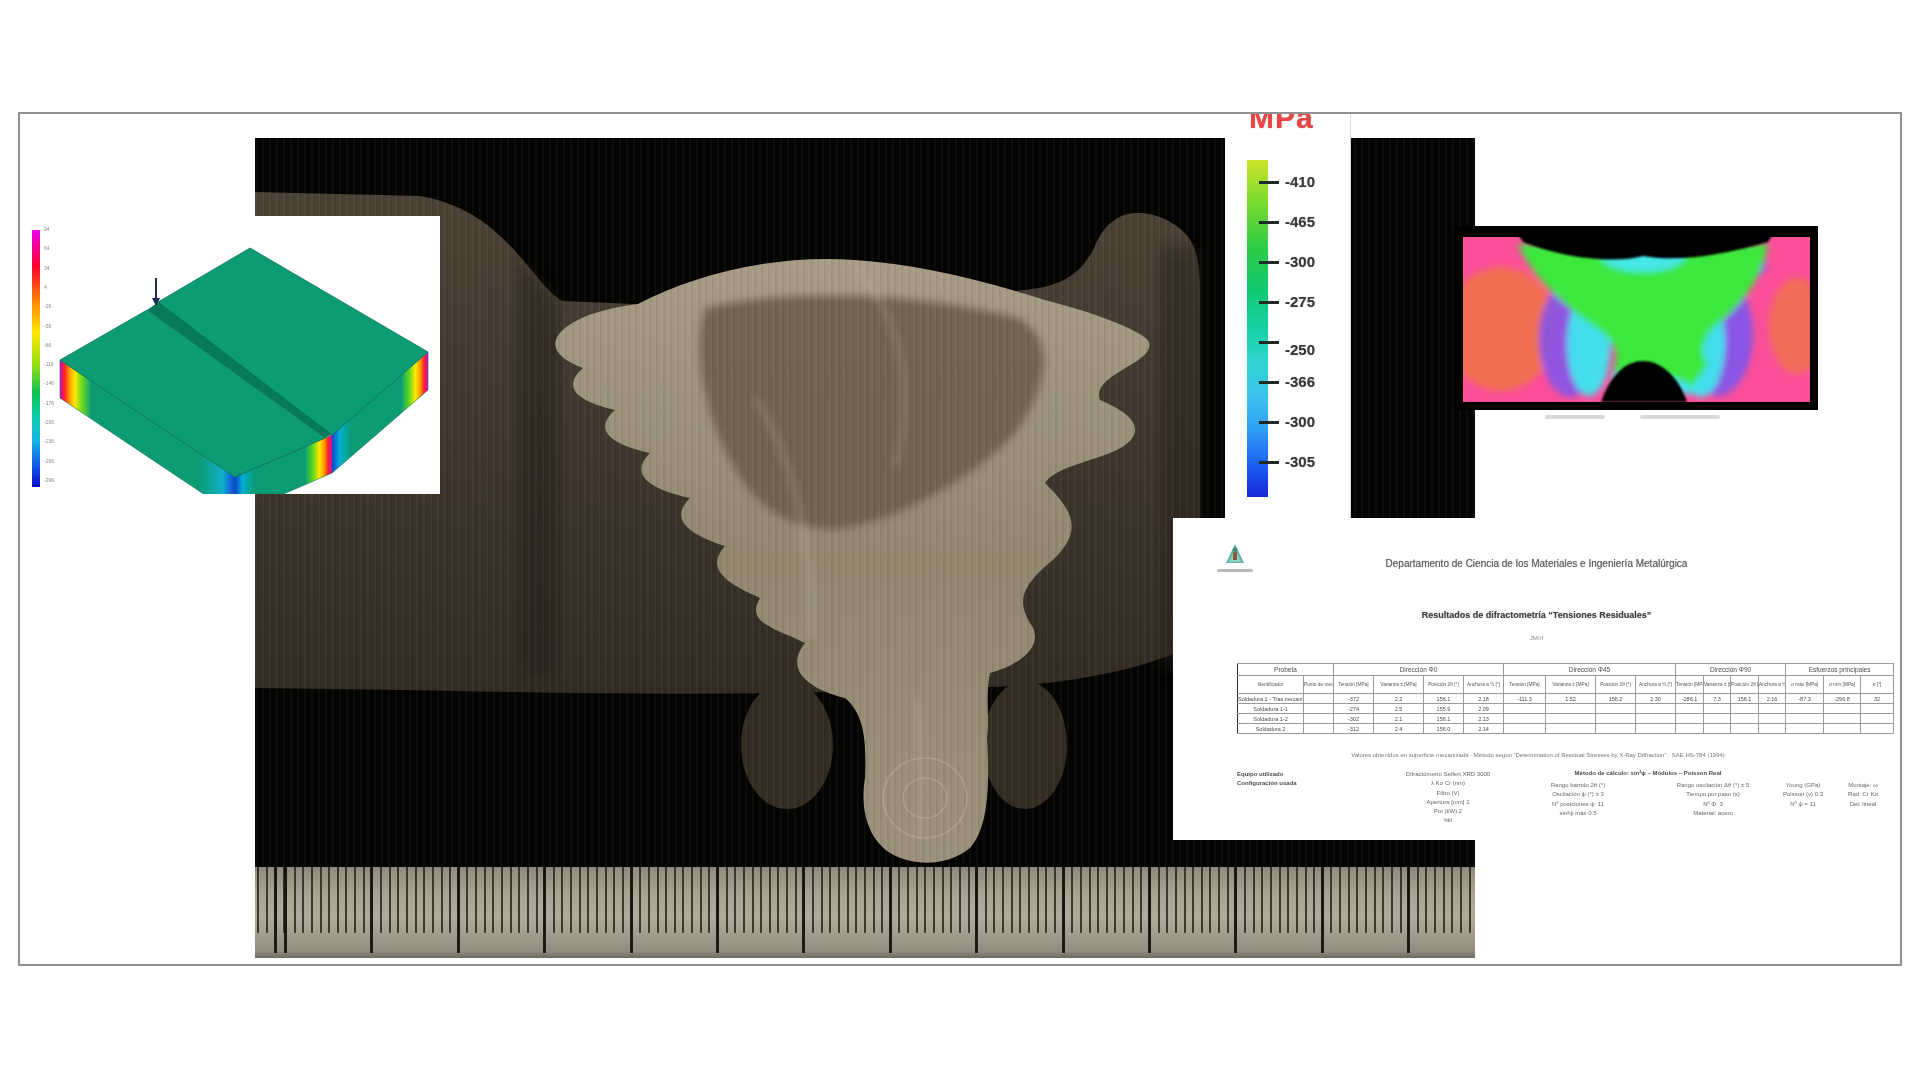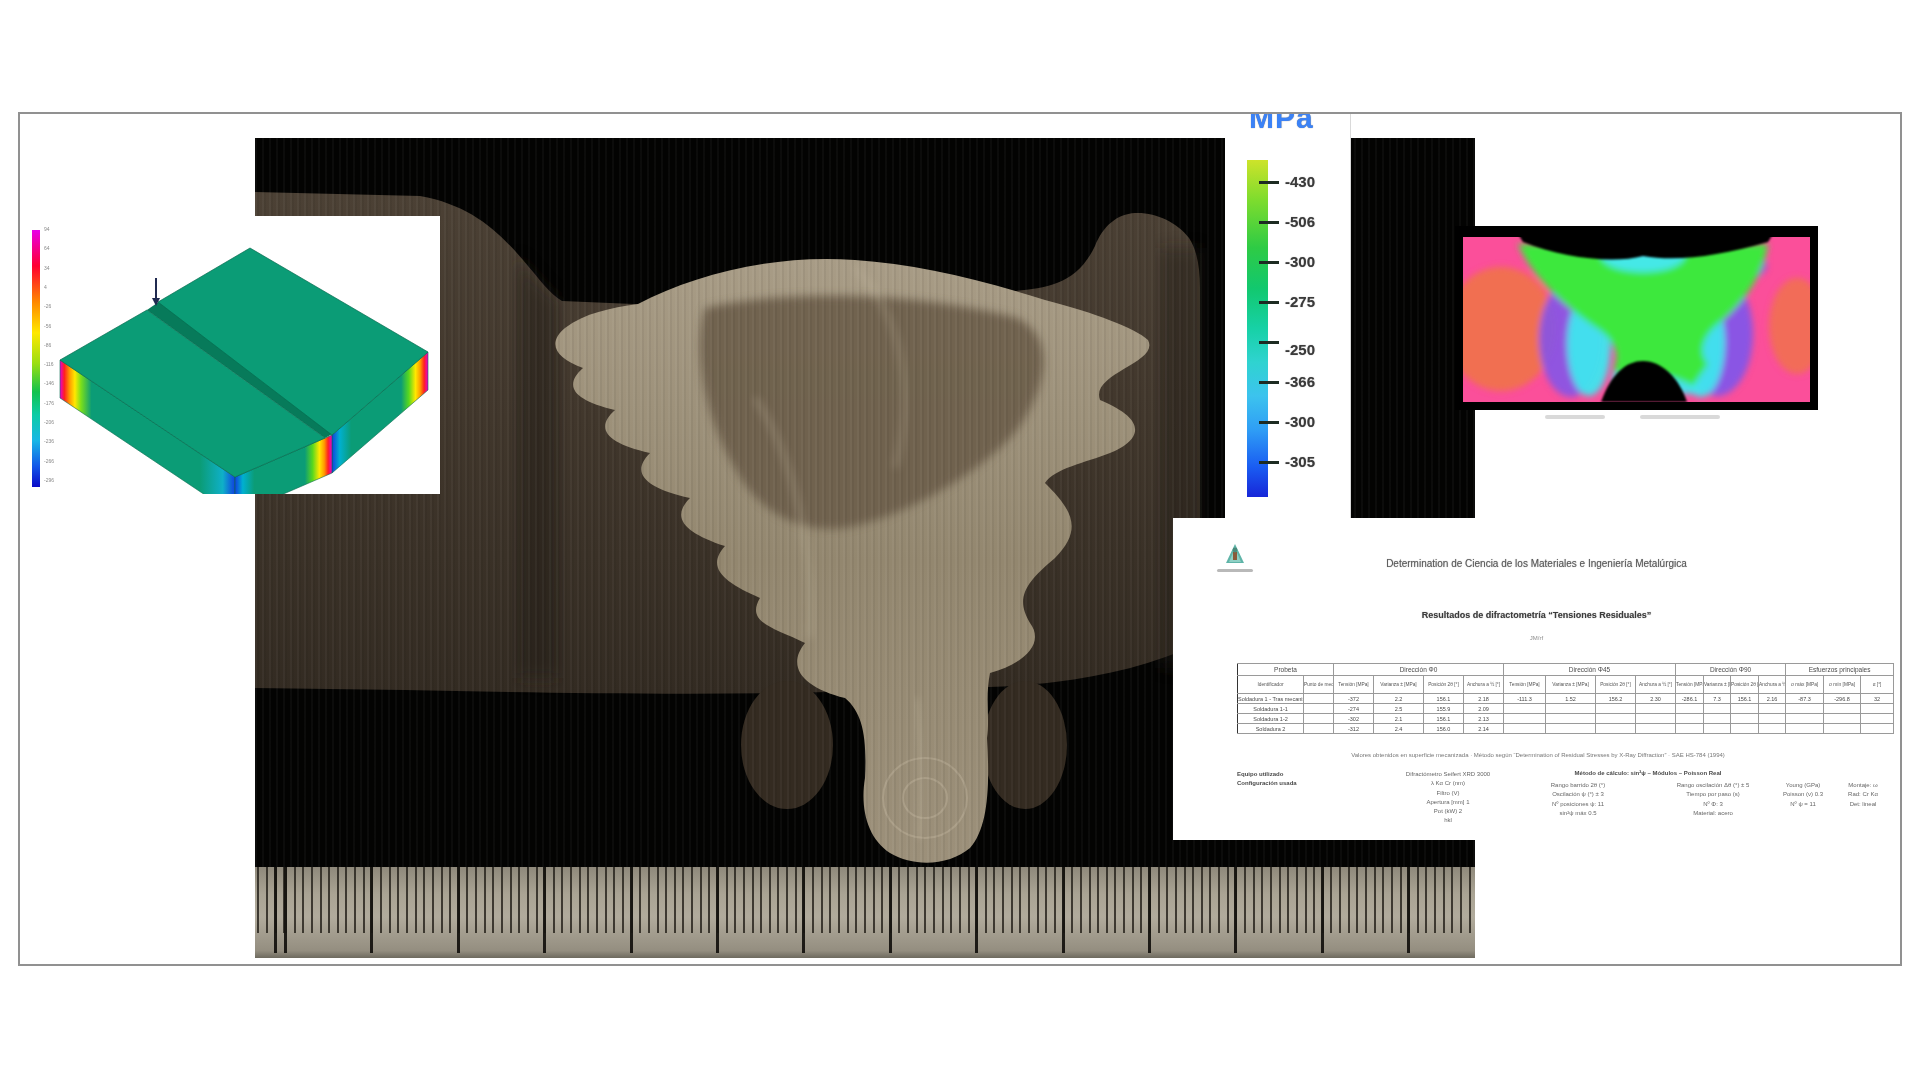--- a/index.html
+++ b/index.html
@@ -22,21 +22,21 @@
     background-position-x:29px;}
   
   .fem-inset{position:absolute;left:0px;top:102px;width:420px;height:278px;background:#fff;}
   .fem-bar{position:absolute;left:12px;top:14px;width:8px;height:257px;
     background:linear-gradient(#e800e8,#ff0030 14%,#ff8800 28%,#ffe800 40%,#9ade12 52%,#12c24e 63%,#0ccca6 72%,#18b6e6 82%,#1256e8 92%,#0a0ac8);}
   .fem-labels{position:absolute;left:24px;top:10px;width:34px;height:264px;}
   .fem-labels span{position:absolute;left:0;font-size:5px;color:#8a8a8a;transform:none;}
   
   .cbar-inset{position:absolute;left:1205px;top:0px;width:126px;height:404px;background:#fff;
     border-right:1px solid #d9d9d9;overflow:hidden;}
-  .cbar-title{position:absolute;left:24px;top:-13px;font-size:30px;font-weight:bold;color:#3b82f6;
+  .cbar-title{position:absolute;left:24px;top:-13px;font-size:30px;font-weight:bold;color:#ef4444;
     letter-spacing:1px;text-shadow:0 0 1px rgba(20,20,20,.6);}
   .cbar-bar{position:absolute;left:22px;top:46px;width:21px;height:337px;
     background:linear-gradient(#cde32a,#7ddc2e 12%,#2ecb45 26%,#12c86e 38%,#17d1a6 50%,#2fd3d0 60%,#3cc3ee 70%,#2f9ef5 80%,#1a5df2 91%,#1726d8);}
   .cbar-tick{position:absolute;left:34px;width:20px;height:3px;background:#1d2b22;}
   .cbar-lab{position:absolute;left:60px;width:60px;font-size:15px;font-weight:600;color:#3a3a3a;
     text-shadow:0 0 1px rgba(60,60,60,.55);}
   
   .contour-inset{position:absolute;left:1435px;top:112px;width:363px;height:184px;background:#000;}
   .contour-inset svg{position:absolute;left:8px;top:8px;}
   .contour-smudge{position:absolute;left:1525px;top:299px;width:190px;height:10px;opacity:.22;}
@@ -189,23 +189,23 @@
       <line x1="136" y1="62" x2="136" y2="84" stroke="#202a50" stroke-width="2"></line>
       <polygon points="132,82 140,82 136,90" fill="#202a50"></polygon>
     </svg>
   </div>
 
   <div class="cbar-inset">
     <div class="cbar-title">MPa</div>
     <div class="cbar-bar"></div>
     <div id="cbar-ticks">
         <div class="cbar-tick" style="top: 67px;"></div>
-        <div class="cbar-lab" style="top: 59px;">-430</div>
+        <div class="cbar-lab" style="top: 59px;">-410</div>
         <div class="cbar-tick" style="top: 107px;"></div>
-        <div class="cbar-lab" style="top: 99px;">-506</div>
+        <div class="cbar-lab" style="top: 99px;">-465</div>
         <div class="cbar-tick" style="top: 147px;"></div>
         <div class="cbar-lab" style="top: 139px;">-300</div>
         <div class="cbar-tick" style="top: 187px;"></div>
         <div class="cbar-lab" style="top: 179px;">-275</div>
         <div class="cbar-tick" style="top: 227px;"></div>
         <div class="cbar-lab" style="top: 219px; margin-top: 8px;">-250</div>
         <div class="cbar-tick" style="top: 267px;"></div>
         <div class="cbar-lab" style="top: 259px;">-366</div>
         <div class="cbar-tick" style="top: 307px;"></div>
         <div class="cbar-lab" style="top: 299px;">-300</div>
@@ -253,21 +253,21 @@
   </div>
 
   <div class="datasheet">
     <svg class="ds-logo" width="20" height="24" viewBox="0 0 20 24">
       <polygon points="10,1 19,20 1,20" fill="#5fb4a8"></polygon>
       <polygon points="10,5 16,19 4,19" fill="#8fd0c4"></polygon>
       <rect x="8" y="9" width="4" height="8" fill="#8a5a3a"></rect>
       <circle cx="10" cy="7" r="2.4" fill="#4a8a7a"></circle>
     </svg>
     <div class="ds-logo-cap"></div>
-    <div class="ds-dept">Determination de Ciencia de los Materiales e Ingeniería Metalúrgica</div>
+    <div class="ds-dept">Departamento de Ciencia de los Materiales e Ingeniería Metalúrgica</div>
     <div class="ds-title">Resultados de difractometría “Tensiones Residuales”</div>
     <div class="ds-ref">JM/rf</div>
     <table class="ds-table" id="ds-table">
         <colgroup>
           <col style="width: 66px;">
           <col style="width: 30px;">
           <col style="width: 40px;">
           <col style="width: 50px;">
           <col style="width: 40px;">
           <col style="width: 40px;">

